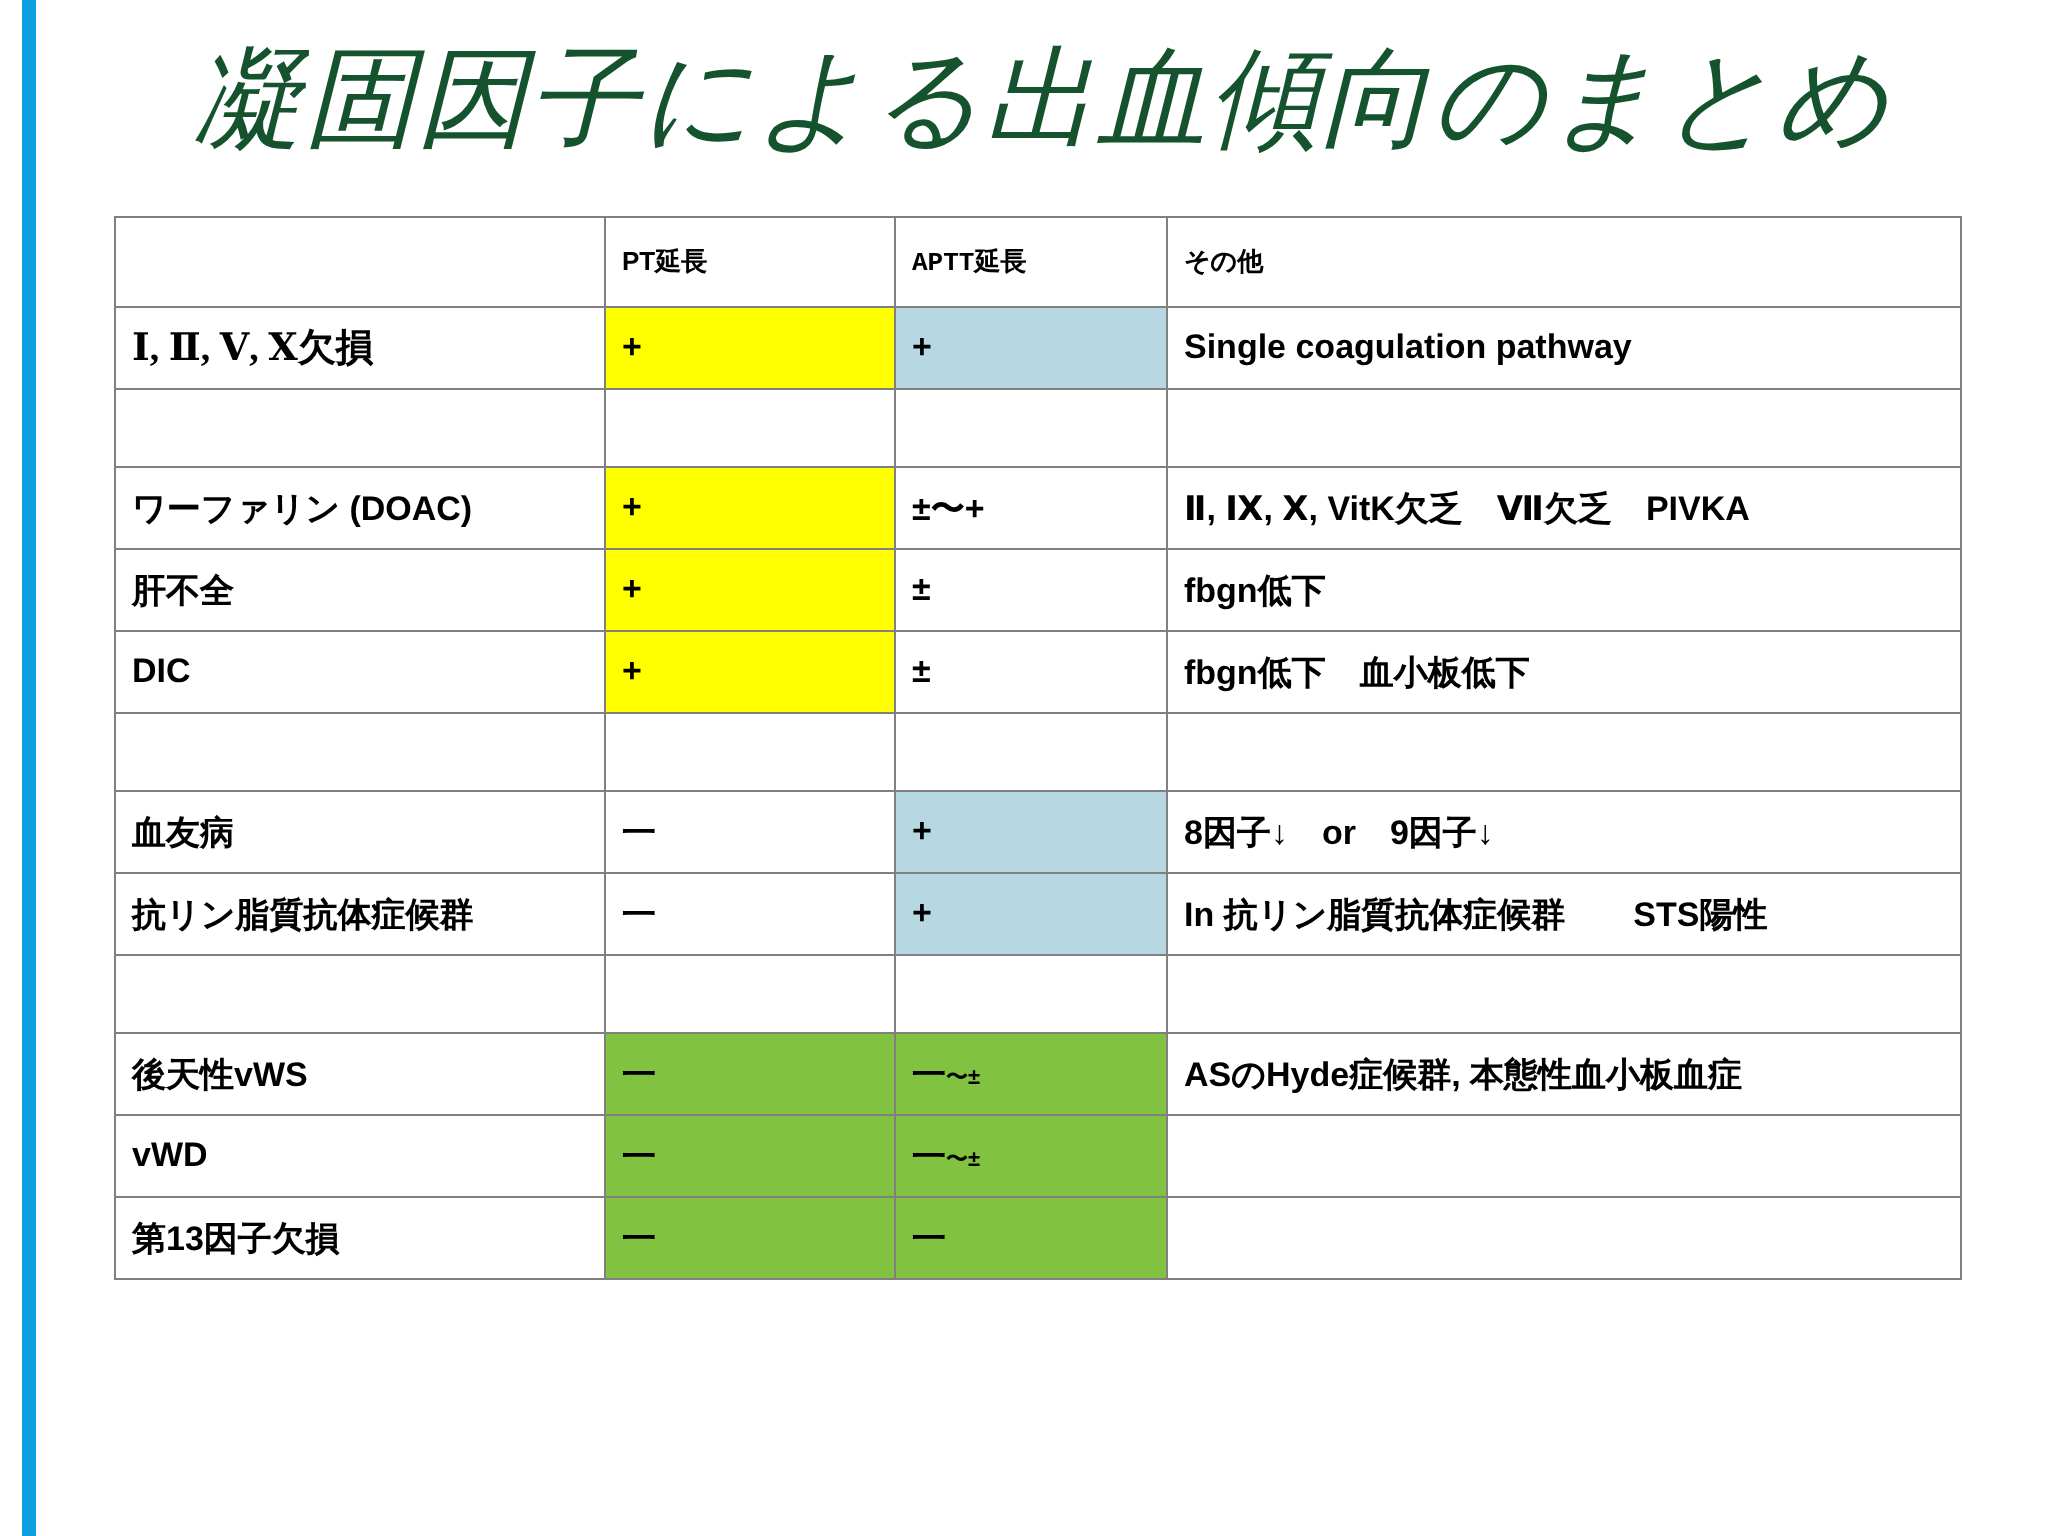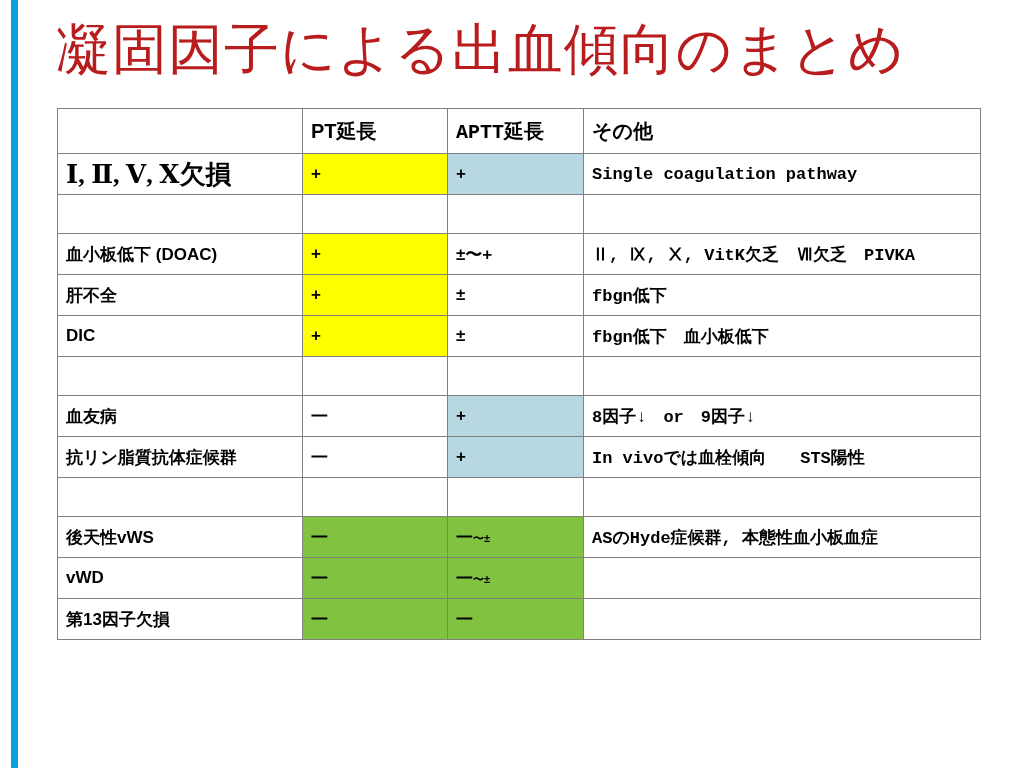--- a/index.html
+++ b/index.html
@@ -32,27 +32,29 @@
     top: 0;
     width: 1024px;
     height: 768px;
   }
 
   .slide-title {
     position: absolute;
     left: 56px;
     top: 10px;
     width: 930px;
-    color: #b91c1c;
+    text-align: center;
+    color: #14532d;
     font-size: 55px;
     line-height: 78px;
     font-weight: 400;
     letter-spacing: 1px;
     white-space: nowrap;
     font-family: "DejaVu Sans", "Liberation Sans", sans-serif;
+    font-style: italic;
   }
 
   
   .table-wrap {
     position: absolute;
     left: 57px;
     top: 108px;
     width: 923px;
   }
 
@@ -76,54 +78,53 @@
     color: #000000;
     vertical-align: middle;
     height: 40px;
     overflow: hidden;
     white-space: nowrap;
   }
 
   
   tr.head td {
     height: 44px;
-    font-size: 20px;
+    font-size: 13px;
   }
   td.h-pt   { color: #ff0000; }
   td.h-aptt { color: #33ccff; font-family: Liberation Mono, monospace; }
   td.h-other{ color: #000000; font-weight: bold; font-size: 19px; }
   td.h-blank{ }
 
   
   tr.spacer td {
     height: 38px;
   }
 
   
   td.name {
     font-size: 18px;
     letter-spacing: 0px;
   }
   td.name.roman {
     font-family: "Liberation Serif", "DejaVu Serif", serif;
-    font-size: 26px;
+    font-size: 19px;
   }
 
   
   td.val {
     font-size: 17px;
     font-weight: bold;
     text-align: left;
     padding-left: 10px;
   }
   td.other {
     font-size: 17px;
     font-weight: bold;
     padding-left: 10px;
-    font-family: Liberation Mono, monospace;
   }
 
   
   .fill-yellow { background: #ffff00; }
   .fill-blue   { background: #b7d8e3; }
   .fill-green  { background: #82c241; }
 
   
   .glyph-minus {
     display: inline-block;
@@ -166,21 +167,21 @@
             <td class="val fill-blue"><span class="glyph-minus">+</span></td>
             <td class="other">Single coagulation pathway</td>
           </tr>
           <tr class="spacer">
             <td></td>
             <td></td>
             <td></td>
             <td></td>
           </tr>
           <tr>
-            <td class="name">血小板低下 (DOAC)</td>
+            <td class="name">ワーファリン (DOAC)</td>
             <td class="val fill-yellow"><span class="glyph-minus">+</span></td>
             <td class="val"><span class="glyph-minus">±〜+</span></td>
             <td class="other">Ⅱ, Ⅸ, Ⅹ, VitK欠乏　Ⅶ欠乏　PIVKA</td>
           </tr>
           <tr>
             <td class="name">肝不全</td>
             <td class="val fill-yellow"><span class="glyph-minus">+</span></td>
             <td class="val"><span class="glyph-minus">±</span></td>
             <td class="other">fbgn低下</td>
           </tr>
@@ -199,21 +200,21 @@
           <tr>
             <td class="name">血友病</td>
             <td class="val"><span class="glyph-minus">一</span></td>
             <td class="val fill-blue"><span class="glyph-minus">+</span></td>
             <td class="other">8因子↓　or　9因子↓</td>
           </tr>
           <tr>
             <td class="name">抗リン脂質抗体症候群</td>
             <td class="val"><span class="glyph-minus">一</span></td>
             <td class="val fill-blue"><span class="glyph-minus">+</span></td>
-            <td class="other">In vivoでは血栓傾向　　STS陽性</td>
+            <td class="other">In 抗リン脂質抗体症候群　　STS陽性</td>
           </tr>
           <tr class="spacer">
             <td></td>
             <td></td>
             <td></td>
             <td></td>
           </tr>
           <tr>
             <td class="name">後天性vWS</td>
             <td class="val fill-green"><span class="glyph-minus">一</span></td>

